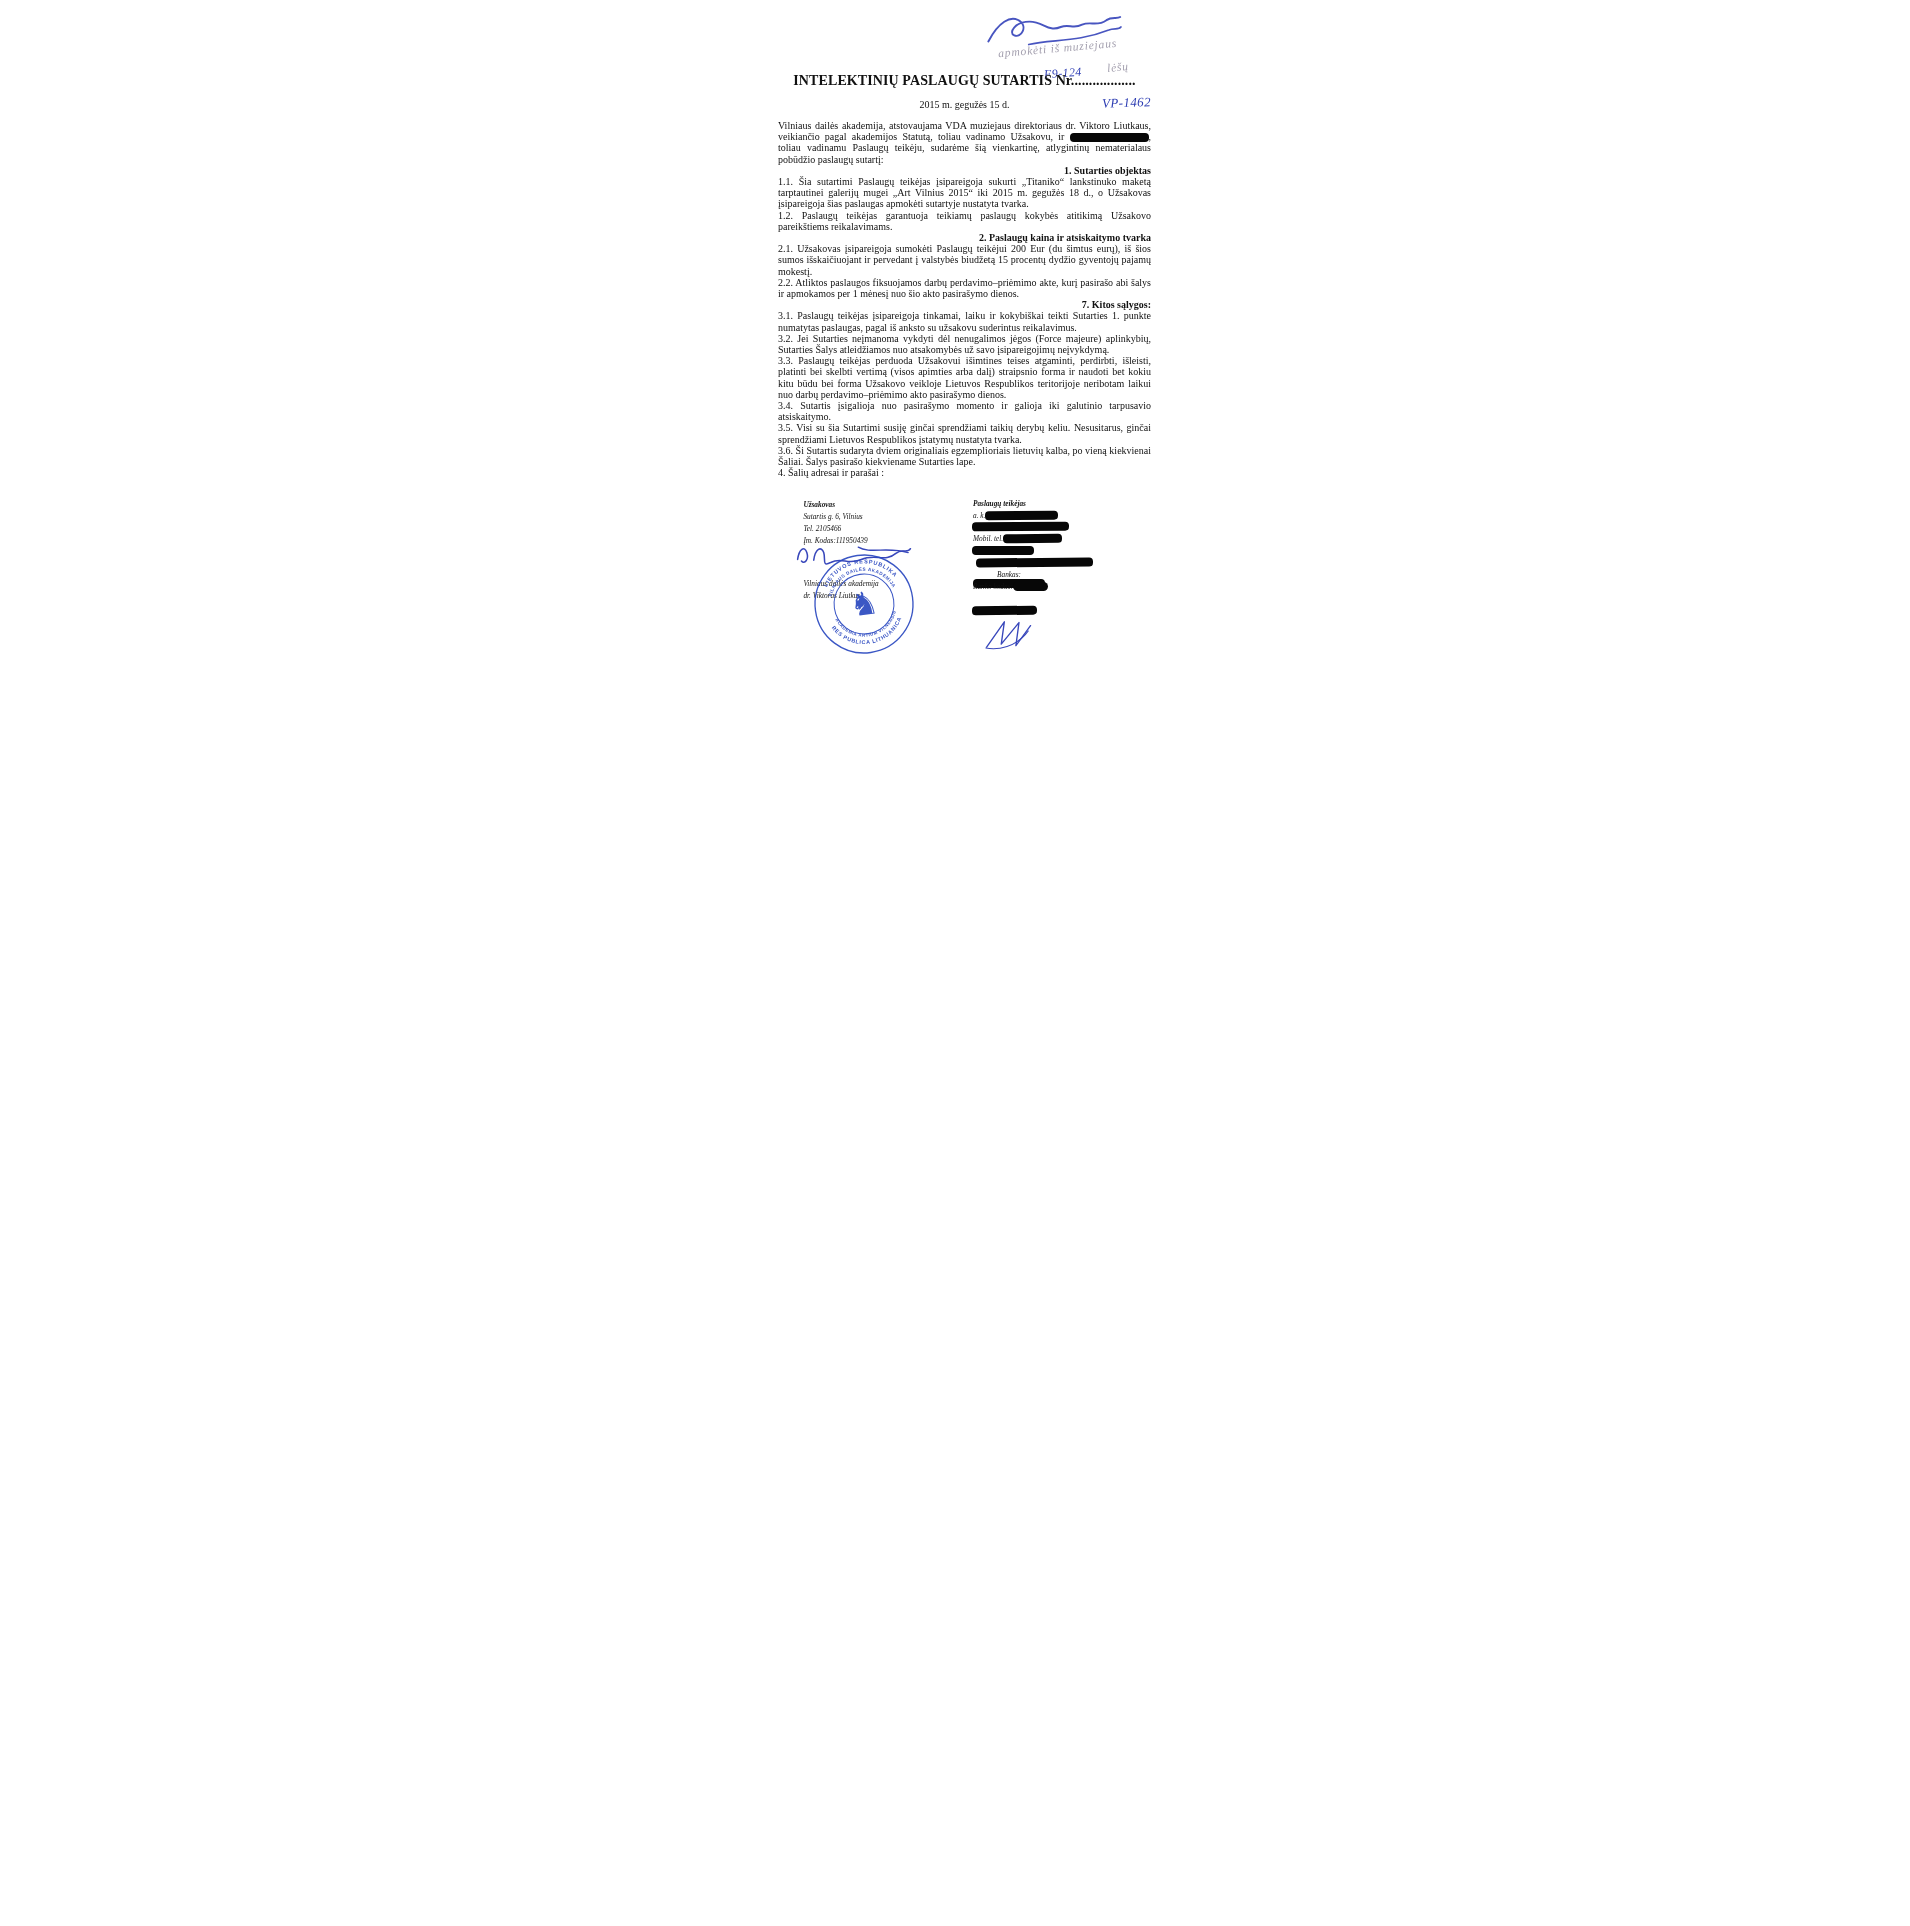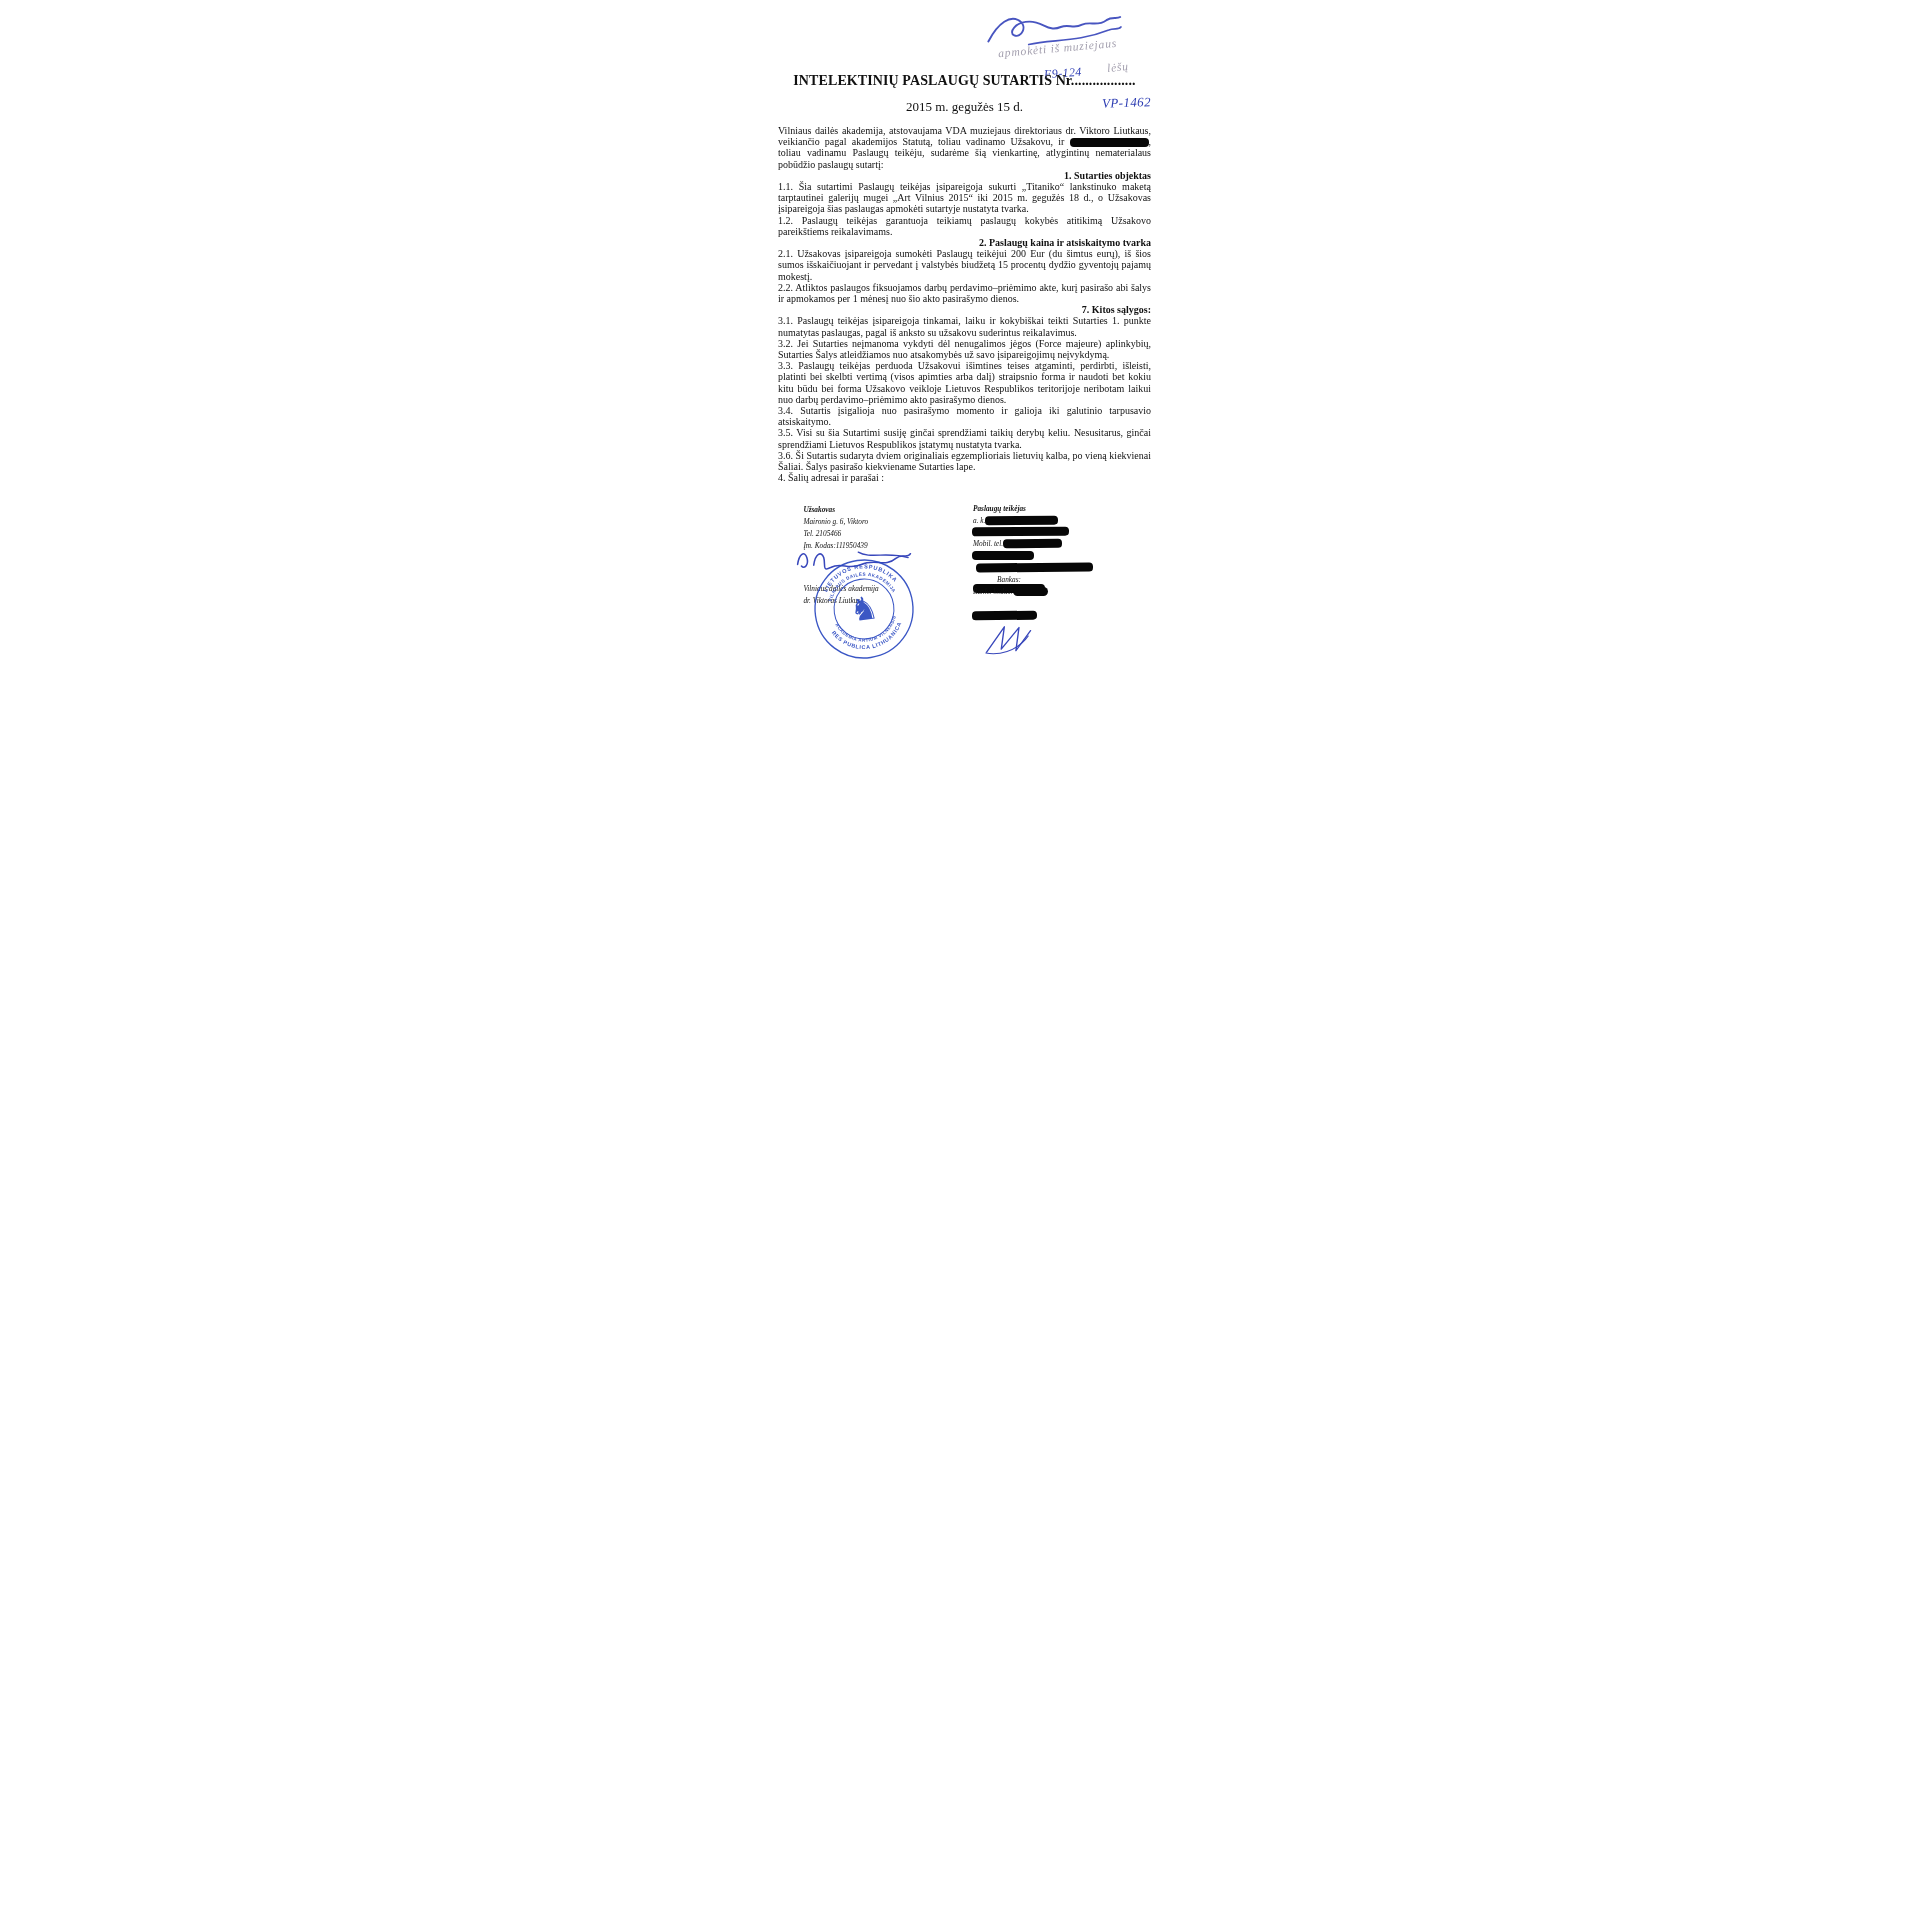--- a/index.html
+++ b/index.html
@@ -6,21 +6,21 @@
   .page {
     position:relative; width:478px; height:675px; margin:0 auto;
     background:#ffffff; overflow:hidden;
     font-family:"Liberation Serif", serif; color:#111111;
   }
   .content { position:absolute; left:62px; top:0; width:373px; }
   h1.title {
     margin:73px 0 0 0; text-align:center;
     font-size:14px; font-weight:bold; letter-spacing:0.1px;
   }
-  .date { margin-top:10px; text-align:center; font-size:13px; }
+  .date { margin-top:10px; text-align:center; font-size:10px; }
   .body-text { margin-top:10px; }
   p.para {
     margin:0; font-size:10px; line-height:11.2px;
     text-align:justify;
   }
   p.para.bold { font-weight:bold; text-align:right; }
   .redact {
     background:#070707; border-radius:3.9px; height:9.2px;
     display:inline-block; vertical-align:-1.9px;
   }
@@ -78,21 +78,21 @@
       <p class="para">3.4. Sutartis įsigalioja nuo pasirašymo momento ir galioja iki galutinio tarpusavio atsiskaitymo.</p>
       <p class="para">3.5. Visi su šia Sutartimi susiję ginčai sprendžiami taikių derybų keliu. Nesusitarus, ginčai sprendžiami Lietuvos Respublikos įstatymų nustatyta tvarka.</p>
       <p class="para">3.6. Ši Sutartis sudaryta dviem originaliais egzemplioriais lietuvių kalba, po vieną kiekvienai Šaliai. Šalys pasirašo kiekviename Sutarties lape.</p>
       <p class="para">4. Šalių adresai ir parašai :</p>
     </div>
 
     <div class="sig-area">
 
       <div class="sig-col sig-left">
         <div class="sig-heading sig-line">Užsakovas</div>
-        <div class="sig-line">Maironio g. 6, Viktoro</div>
+        <div class="sig-line">Sutartis g. 6, Vilnius</div>
         <div class="sig-line">Tel. 2105466</div>
         <div class="sig-line">Įm. Kodas:111950439</div>
         <div class="abs sig-line" style="top:79px;">Vilniaus dailės akademija</div>
         <div class="abs sig-line" style="top:91px;">dr. Viktoras Liutkus</div>
       </div>
 
       <svg class="sig-stroke" style="position:absolute; left:15.4px; top:45px;" width="119" height="33" viewBox="0 0 310 85">
         <path d="M12,58 C16,30 30,22 36,40 C42,58 30,72 22,62" stroke-width="4"></path>
         <path d="M54,60 C58,30 74,22 80,40 C86,58 74,78 98,66 C128,50 142,74 178,58 C214,42 240,66 268,42 C284,28 298,44 306,30" stroke-width="4"></path>
         <path d="M170,26 C200,44 246,24 300,40" stroke-width="3.5"></path>

